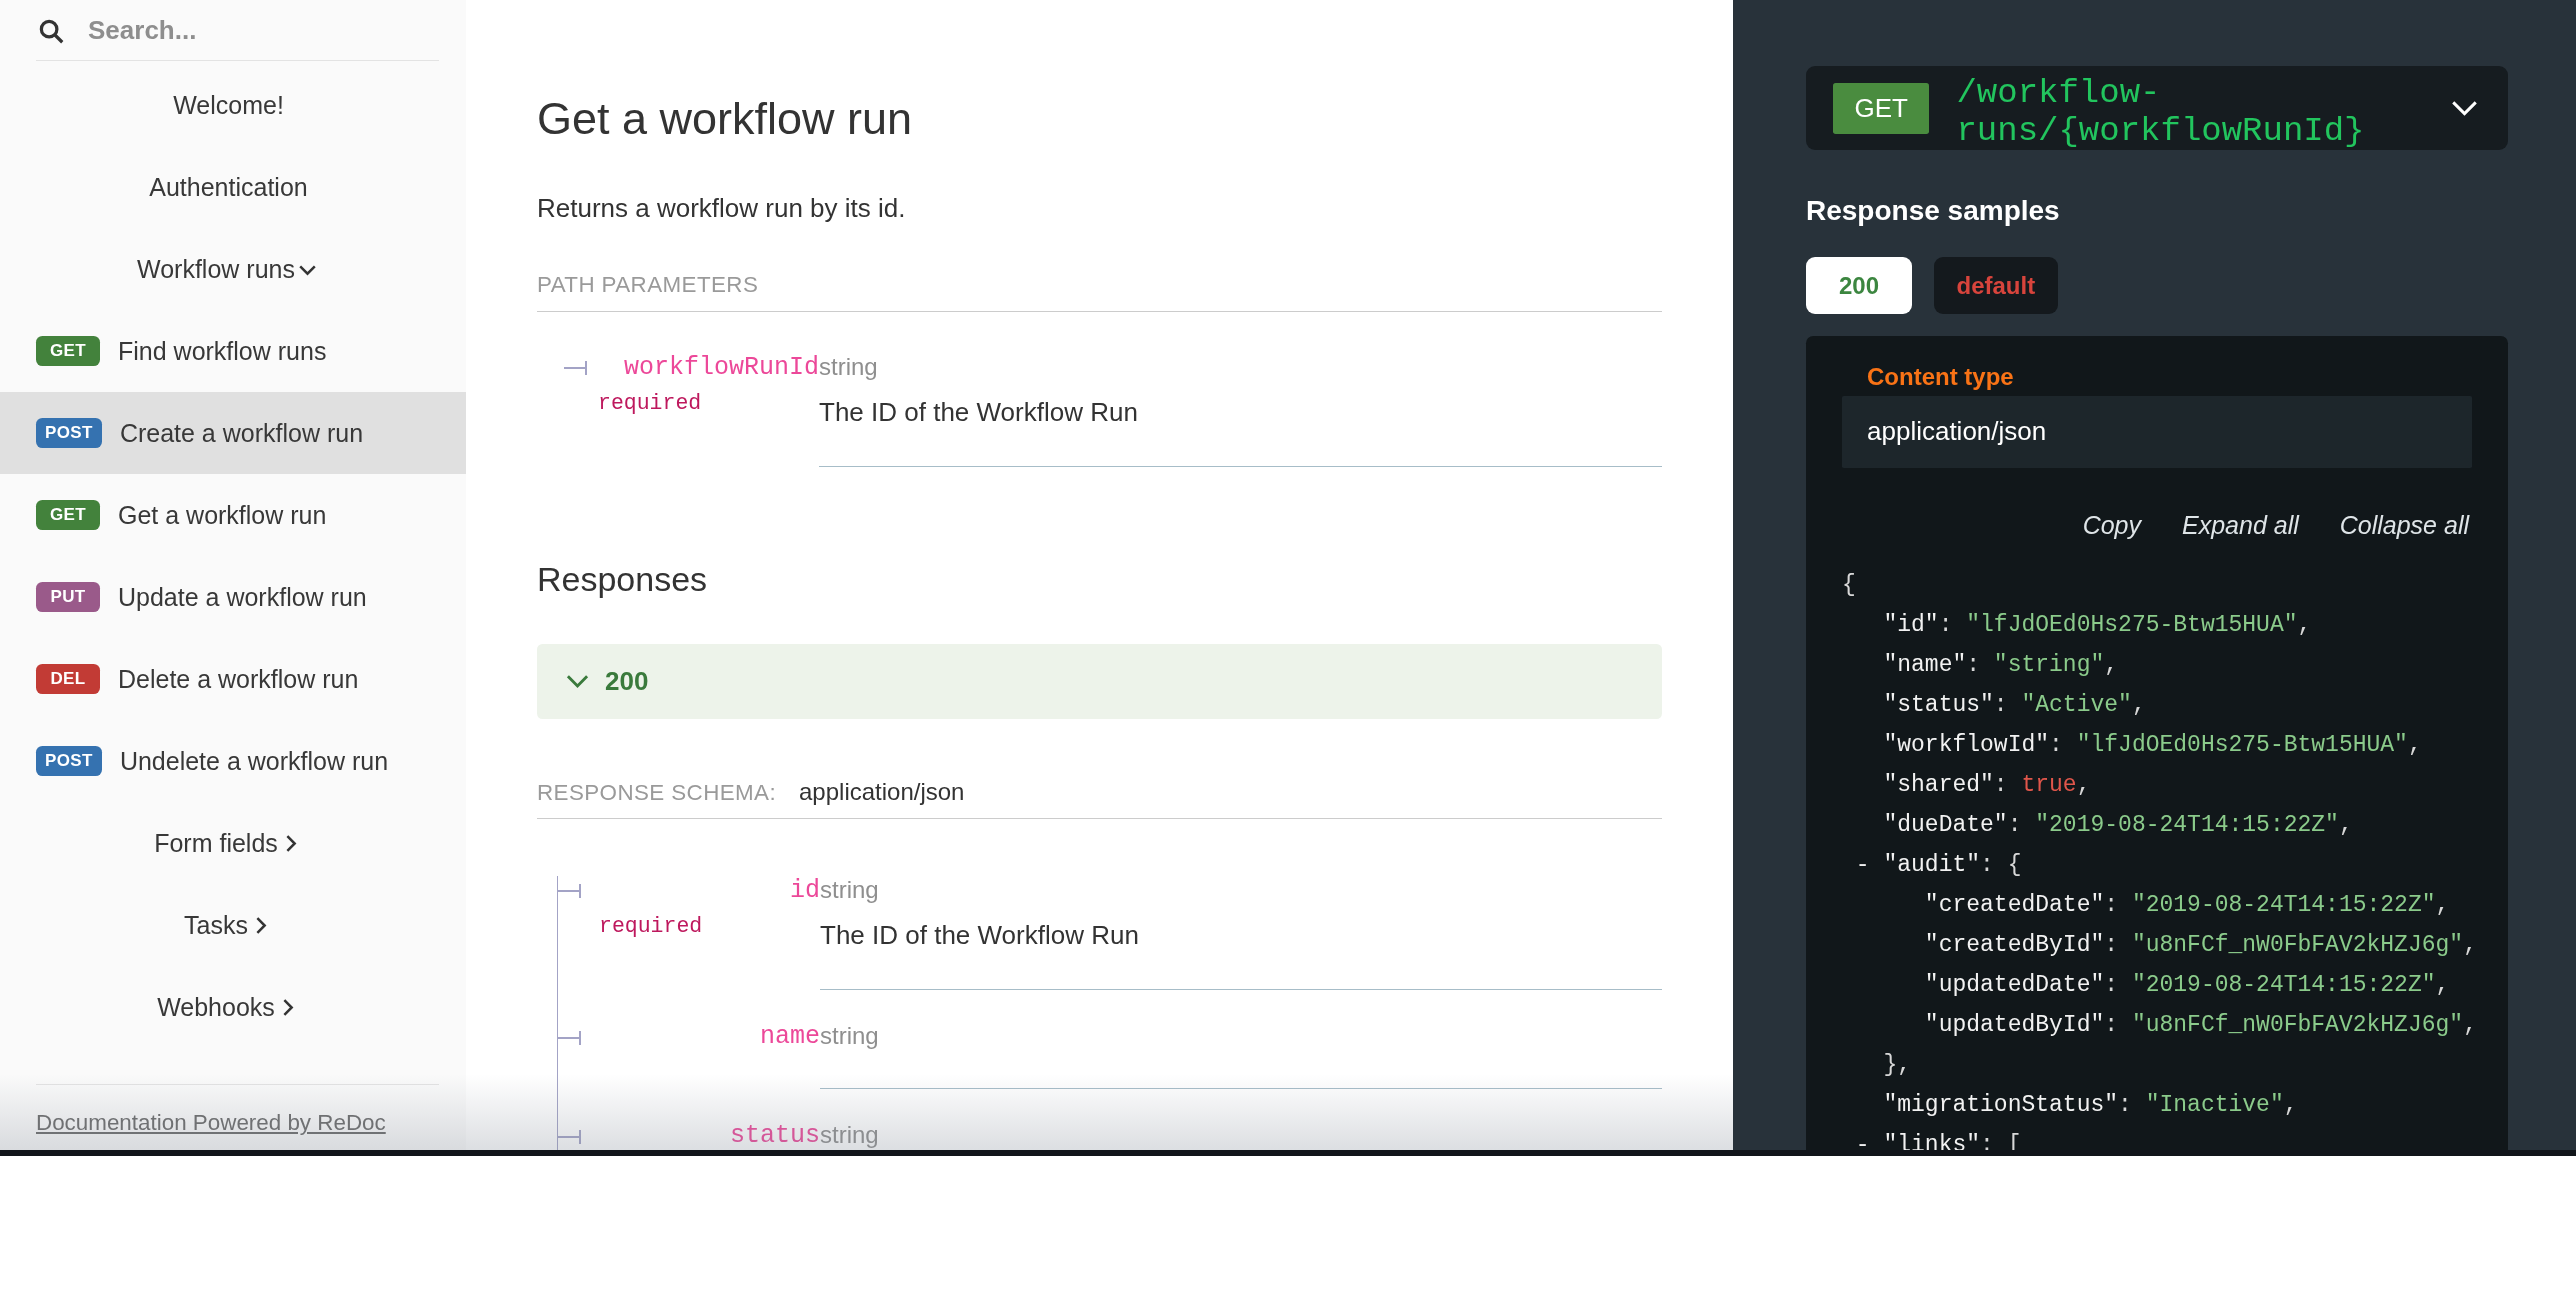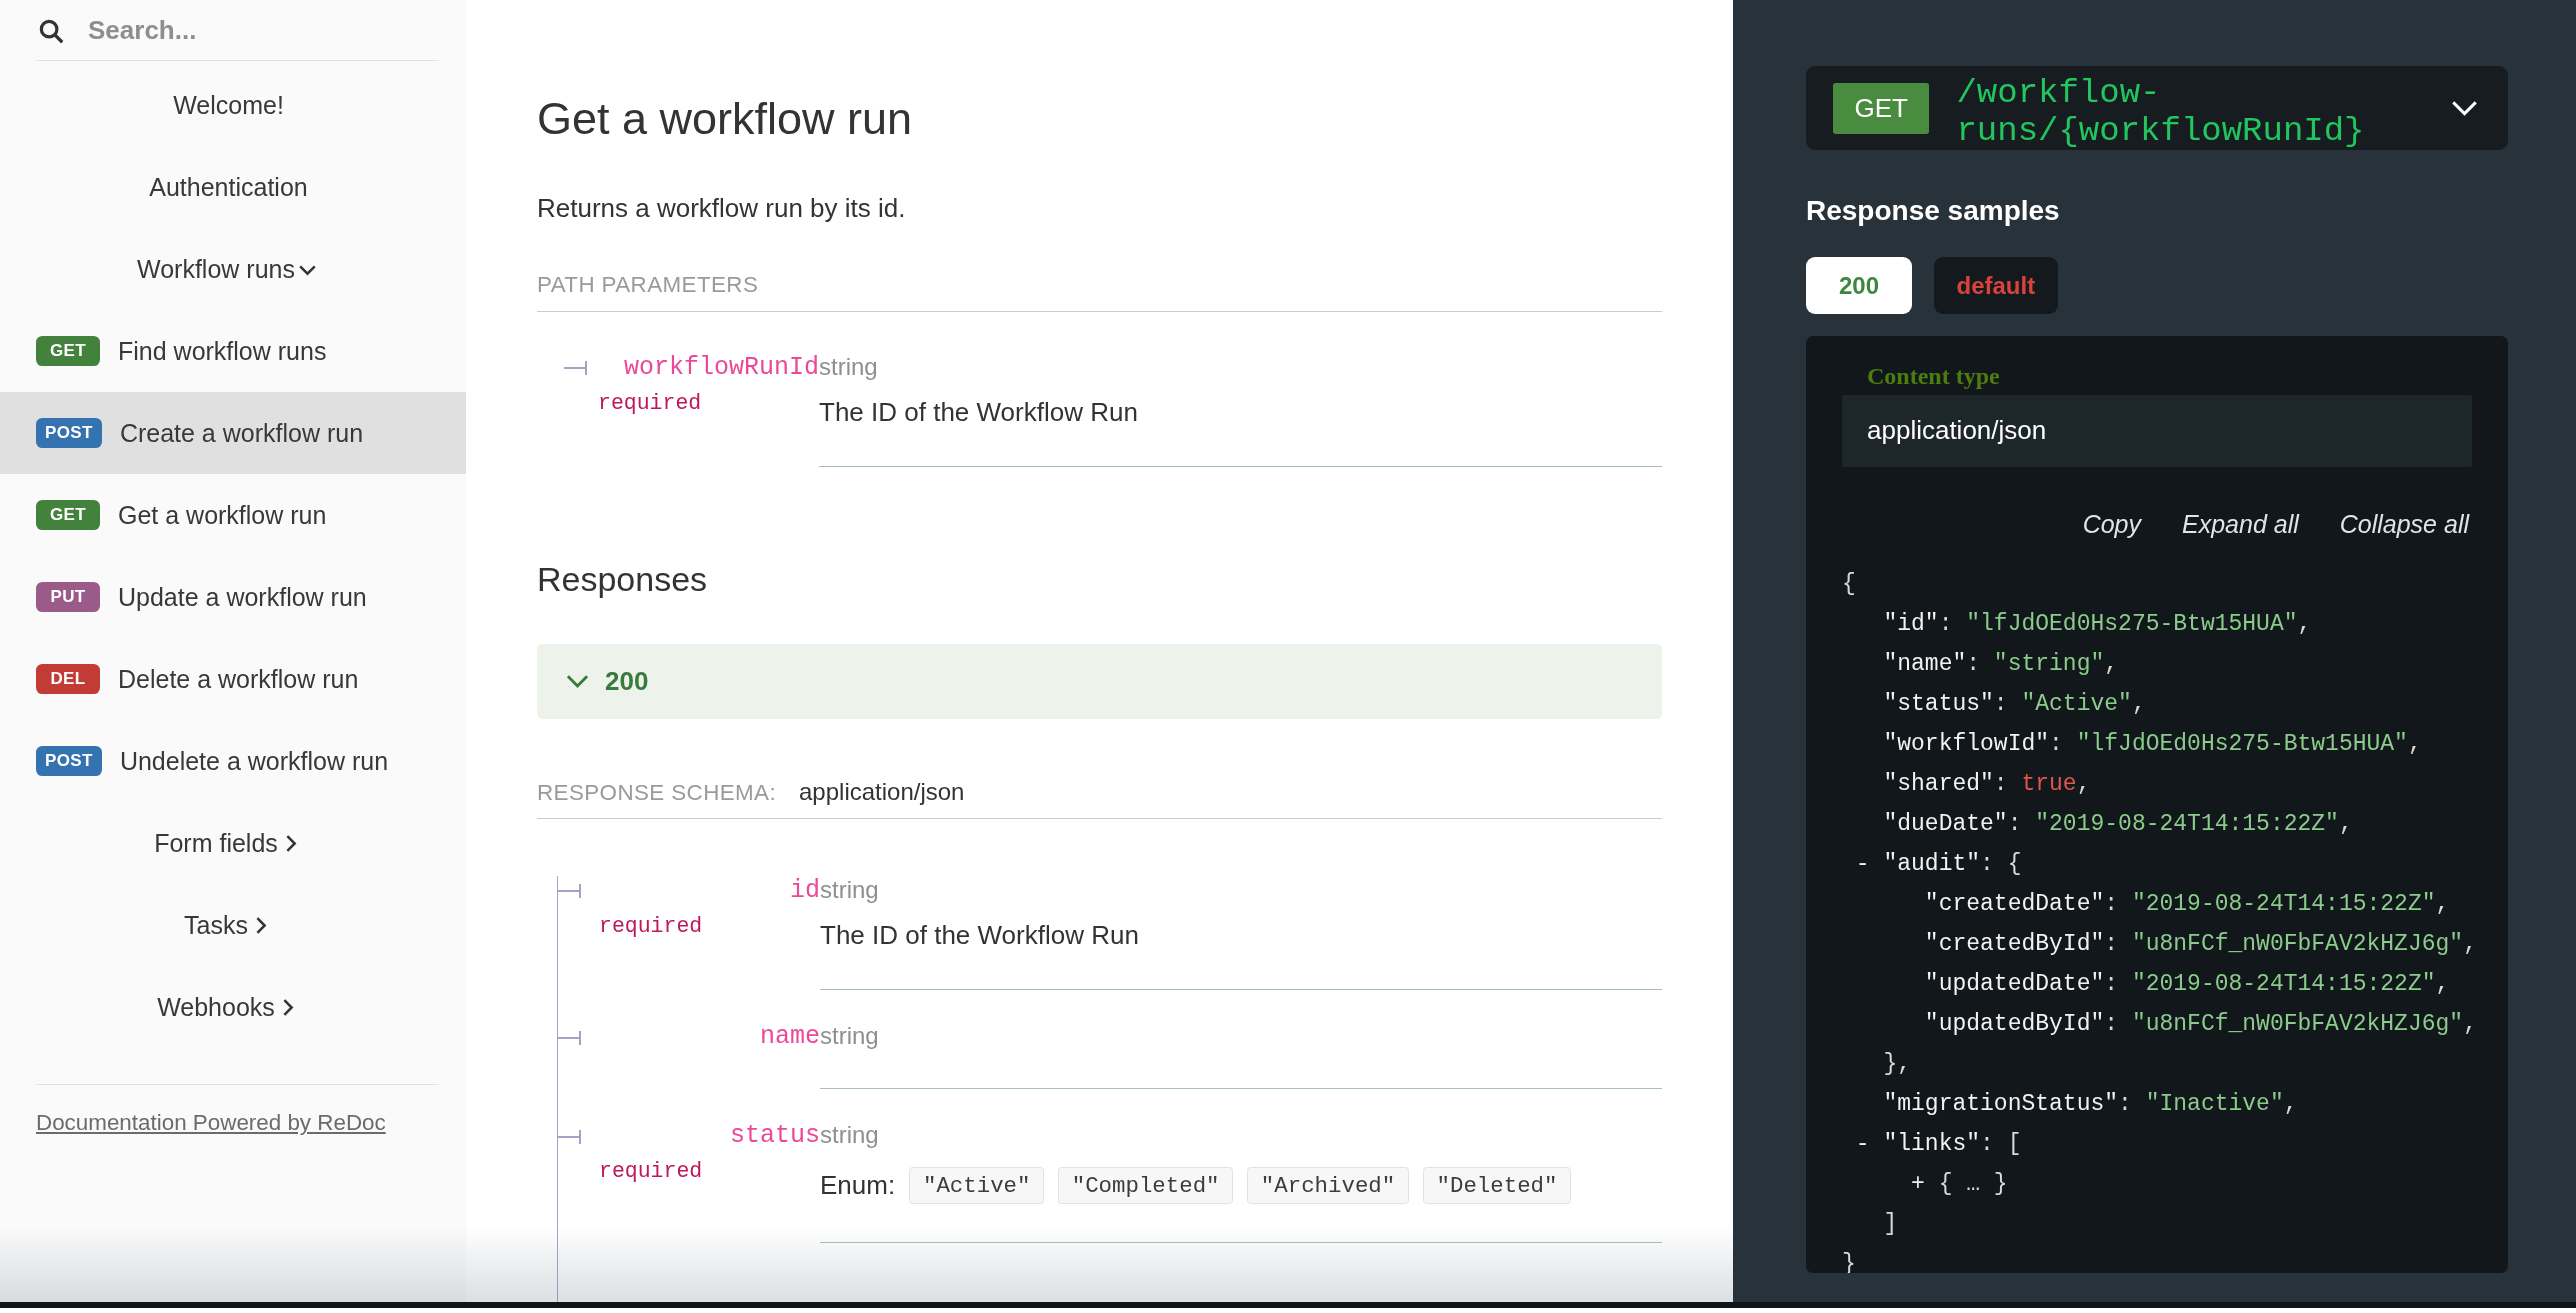--- a/index.html
+++ b/index.html
@@ -1,16 +1,16 @@
 <!DOCTYPE html>
 <html style="font-size:14.3px"><head>
 <meta charset="utf-8">
 <style>
   html,body{margin:0;padding:0;background:#ffffff;font-family:"Liberation Sans",sans-serif;}
-  .app{position:relative;width:2576px;height:1308px;overflow:hidden;background:#fff;}
+  .app{position:relative;width:2576px;height:1156px;overflow:hidden;background:#fff;}
 
   
   .sidebar{position:absolute;left:0;top:0;width:466px;height:100%;background:#fafafa;box-sizing:border-box;}
   .search{display:flex;align-items:center;gap:20px;margin:14.3px 27px 0 36px;padding-bottom:12.5px;border-bottom:1.8px solid #e3e3e3;}
   .search svg{flex:0 0 auto;}
   .search input{border:none;background:transparent;outline:none;font-family:"Liberation Sans",sans-serif;
     font-size:26px;font-weight:700;color:#555;width:269px;}
   .search input::placeholder{color:#8e8e8e;}
   .menu{margin-top:3.6px;}
   .mi{display:flex;align-items:center;height:82px;padding:0 45px 0 36px;font-size:25px;color:#383838;cursor:pointer;box-sizing:border-box;}
@@ -64,21 +64,21 @@
   .endpoint{height:84px;background:#161c20;border-radius:9px;display:flex;align-items:center;padding:0 30px 0 27px;cursor:pointer;}
   .ep-badge{background:#4a8c3f;color:#fff;font-size:26px;font-weight:400;padding:10px 21.5px;border-radius:2.7px;}
   .ep-path{margin-left:27px;font-size:34px;color:#22c55e;flex:1;margin-top:8px;}
   .rs-h{margin-top:45px;font-size:28px;font-weight:700;color:#fff;}
   .tabs{margin-top:30px;display:flex;gap:21.5px;}
   .tab{height:57px;min-width:106px;border-radius:9px;display:flex;align-items:center;justify-content:center;
     padding:0 23px;font-size:24px;font-weight:700;box-sizing:border-box;cursor:pointer;}
   .tab.on{background:#ffffff;color:#3c8640;}
   .tab.off{background:#14191d;color:#d8443c;}
   .sample{margin-top:21.5px;background:#11171a;border-radius:7.2px;height:937px;box-sizing:border-box;padding-top:27px;overflow:hidden;}
-  .ct-label{margin-left:61px;font-size:24px;font-weight:700;color:#4d7c0f;font-family:Liberation Serif, serif;}
+  .ct-label{margin-left:61px;font-size:24px;font-weight:700;color:#f97316;}
   .ct-box{margin:5.4px 36px 0;height:72px;background:#1d262b;display:flex;align-items:center;padding:0 25px;
     font-size:26px;color:#fff;border-radius:1.8px;cursor:pointer;}
   .actions{margin:43px 39px 0 0;display:flex;justify-content:flex-end;gap:41px;font-style:italic;}
   .action{font-size:25px;color:#dfe5e8;cursor:pointer;}
   .codeblk{margin-top:25px;padding:0 27px 0 36px;}
   .cl{height:40px;line-height:40px;font-size:23px;white-space:pre;overflow:hidden;}
   .tok-k{color:#f2f2f2}.tok-p{color:#d8d8d8}.tok-s{color:#8bcb8b}.tok-b{color:#e0564b}
   .tok-m{color:#efefef;cursor:pointer}.tok-e{color:#dcdcdc}
 
   

